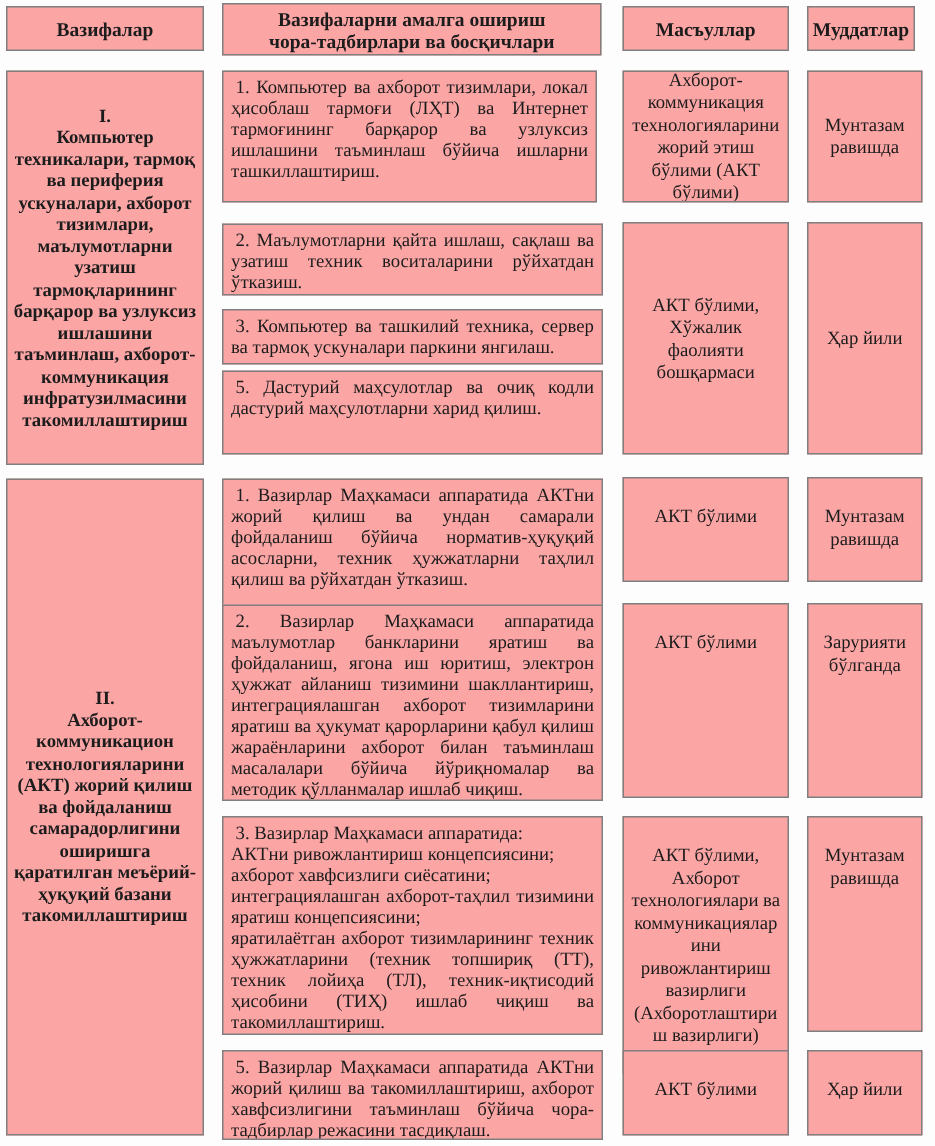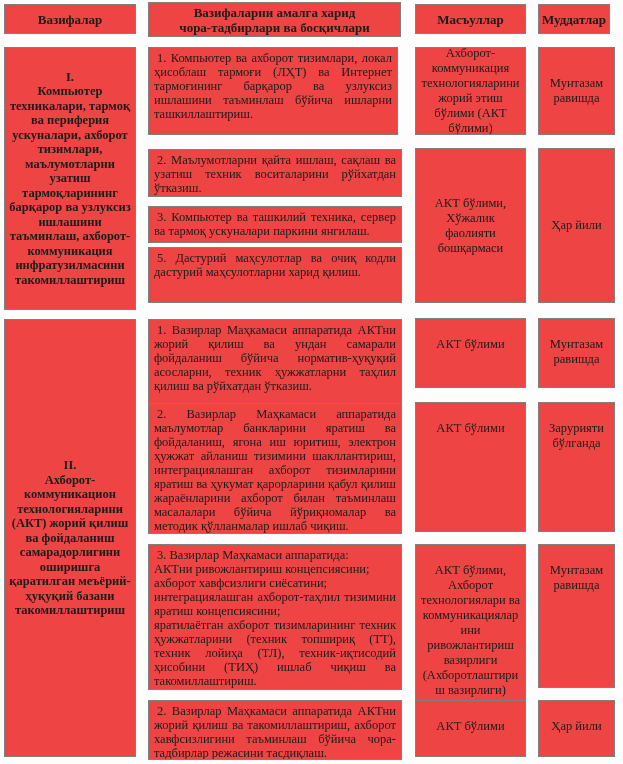--- a/index.html
+++ b/index.html
@@ -13,21 +13,21 @@
     height: 764px;
     background: #fdfdfd;
     font-family: "Liberation Serif", "DejaVu Serif", serif;
     color: #1c1c1c;
     overflow: hidden;
   }
   .cell {
     position: absolute;
     box-sizing: border-box;
     border: 1px solid #7f7f7f;
-    background: #ef4444;
+    background: #fca5a5;
     overflow: hidden;
   }
   
   .c-head {
     display: flex;
     align-items: center;
     justify-content: center;
     text-align: center;
     font-weight: bold;
     font-size: 13px;
@@ -73,21 +73,21 @@
   .v-top {
     padding-top: 18px;
   }
 </style>
 </head>
 <body>
 
 <div class="page">
 
   <div class="cell c-head" style="left:4px;top:4px;width:132px;height:30px">Вазифалар</div>
-  <div class="cell c-head" style="left:148px;top:2px;width:253px;height:35px">Вазифаларни амалга харид
+  <div class="cell c-head" style="left:148px;top:2px;width:253px;height:35px">Вазифаларни амалга ошириш
 чора-тадбирлари ва босқичлари</div>
   <div class="cell c-head" style="left:415px;top:4px;width:111px;height:30px">Масъуллар</div>
   <div class="cell c-head" style="left:538px;top:4px;width:72px;height:30px">Муддатлар</div>
 
   <div class="cell c-task" style="left:4px;top:47px;width:132px;height:263px">I.
 Компьютер техникалари, тармоқ ва периферия ускуналари, ахборот тизимлари, маълумотларни узатиш тармоқларининг барқарор ва узлуксиз ишлашини таъминлаш, ахборот-коммуникация инфратузилмасини такомиллаштириш</div>
 
   <div class="cell c-measure" style="left:148px;top:47px;width:250px;height:88px">1. Компьютер ва ахборот тизимлари, локал ҳисоблаш тармоғи (ЛҲТ) ва Интернет тармоғининг барқарор ва узлуксиз ишлашини таъминлаш бўйича ишларни ташкиллаштириш.</div>
   <div class="cell c-measure" style="left:148px;top:149px;width:254px;height:48px">2. Маълумотларни қайта ишлаш, сақлаш ва узатиш техник воситаларини рўйхатдан ўтказиш.</div>
   <div class="cell c-measure" style="left:148px;top:206px;width:254px;height:37px">3. Компьютер ва ташкилий техника, сервер ва тармоқ ускуналари паркини янгилаш.</div>
@@ -102,21 +102,21 @@
   <div class="cell c-task" style="left:4px;top:319px;width:132px;height:438px">II.
 Ахборот-коммуникацион технологияларини (АКТ) жорий қилиш ва фойдаланиш самарадорлигини оширишга қаратилган меъёрий-ҳуқуқий базани такомиллаштириш</div>
 
   <div class="cell c-measure" style="left:148px;top:319px;width:254px;height:96px">1. Вазирлар Маҳкамаси аппаратида АКТни жорий қилиш ва ундан самарали фойдаланиш бўйича норматив-ҳуқуқий асосларни, техник ҳужжатларни таҳлил қилиш ва рўйхатдан ўтказиш.</div>
   <div class="cell c-measure" style="left:148px;top:403px;width:254px;height:131px">2. Вазирлар Маҳкамаси аппаратида маълумотлар банкларини яратиш ва фойдаланиш, ягона иш юритиш, электрон ҳужжат айланиш тизимини шакллантириш, интеграциялашган ахборот тизимларини яратиш ва ҳукумат қарорларини қабул қилиш жараёнларини ахборот билан таъминлаш масалалари бўйича йўриқномалар ва методик қўлланмалар ишлаб чиқиш.</div>
   <div class="cell c-measure" style="left:148px;top:544px;width:254px;height:146px">3. Вазирлар Маҳкамаси аппаратида:
 АКТни ривожлантириш концепсиясини;
 ахборот хавфсизлиги сиёсатини;
 интеграциялашган ахборот-таҳлил тизимини яратиш концепсиясини;
 яратилаётган ахборот тизимларининг техник ҳужжатларини (техник топшириқ (ТТ), техник лойиҳа (ТЛ), техник-иқтисодий ҳисобини (ТИҲ) ишлаб чиқиш ва такомиллаштириш.</div>
-  <div class="cell c-measure" style="left:148px;top:700px;width:254px;height:60px">2. Вазирлар Маҳкамаси аппаратида АКТни жорий қилиш ва такомиллаштириш, ахборот хавфсизлигини таъминлаш бўйича чора-тадбирлар режасини тасдиқлаш.</div>
+  <div class="cell c-measure" style="left:148px;top:700px;width:254px;height:60px">5. Вазирлар Маҳкамаси аппаратида АКТни жорий қилиш ва такомиллаштириш, ахборот хавфсизлигини таъминлаш бўйича чора-тадбирлар режасини тасдиқлаш.</div>
 
   <div class="cell c-side v-top" style="left:415px;top:318px;width:111px;height:70px">АКТ бўлими</div>
   <div class="cell c-side v-top" style="left:415px;top:402px;width:111px;height:130px">АКТ бўлими</div>
   <div class="cell c-side v-top" style="left:415px;top:544px;width:111px;height:172px">АКТ бўлими, Ахборот технологиялари ва коммуникацияларини ривожлантириш вазирлиги (Ахборотлаштириш вазирлиги)</div>
   <div class="cell c-side v-top" style="left:415px;top:700px;width:111px;height:57px">АКТ бўлими</div>
 
   <div class="cell c-side v-top" style="left:538px;top:318px;width:77px;height:70px">Мунтазам равишда</div>
   <div class="cell c-side v-top" style="left:538px;top:402px;width:77px;height:130px">Зарурияти бўлганда</div>
   <div class="cell c-side v-top" style="left:538px;top:544px;width:77px;height:144px">Мунтазам равишда</div>
   <div class="cell c-side v-top" style="left:538px;top:700px;width:77px;height:57px">Ҳар йили</div>

